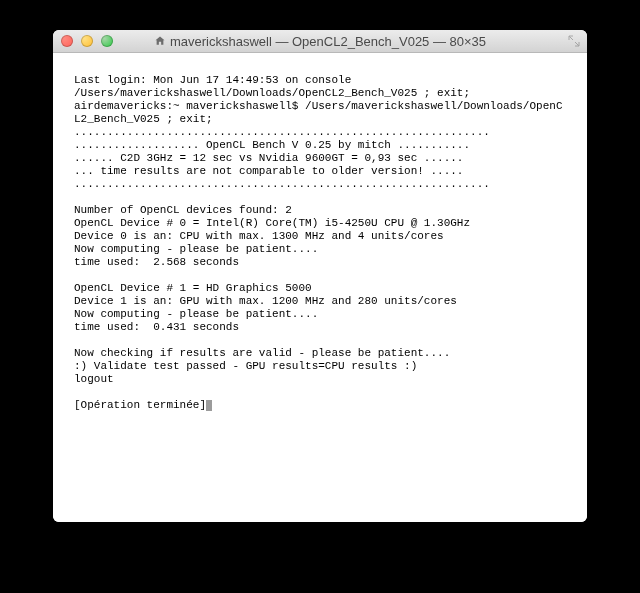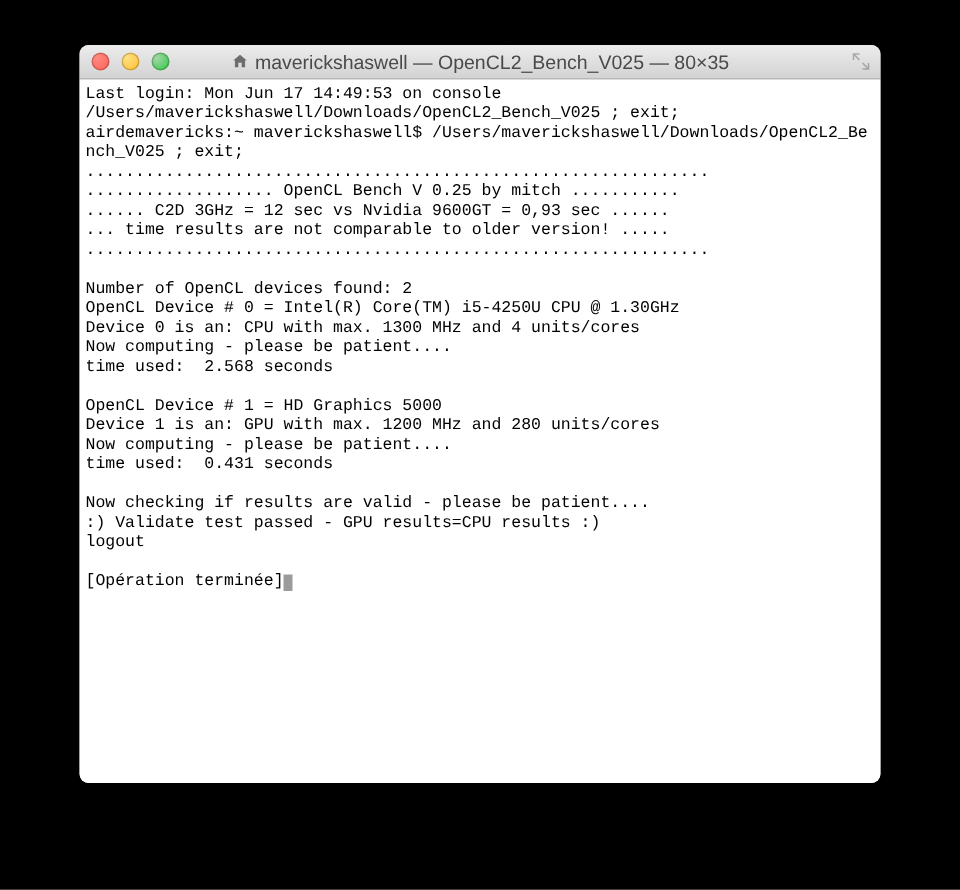--- a/index.html
+++ b/index.html
@@ -73,21 +73,21 @@
     height: 14px;
     opacity: 0.5;
   }
   .term {
     flex: 1 1 auto;
     background: #fff;
     padding: 4px 4px 4px 4px;
     overflow: hidden;
   }
   pre.content {
-    margin: 0;
+    margin: 17px;
     font-family: Menlo, Monaco, "Courier New", monospace;
     font-size: 11px;
     line-height: 13px;
     color: #000;
     white-space: pre-wrap;
     word-break: break-all;
   }
   .cursor {
     display: inline-block;
     width: 6px;

